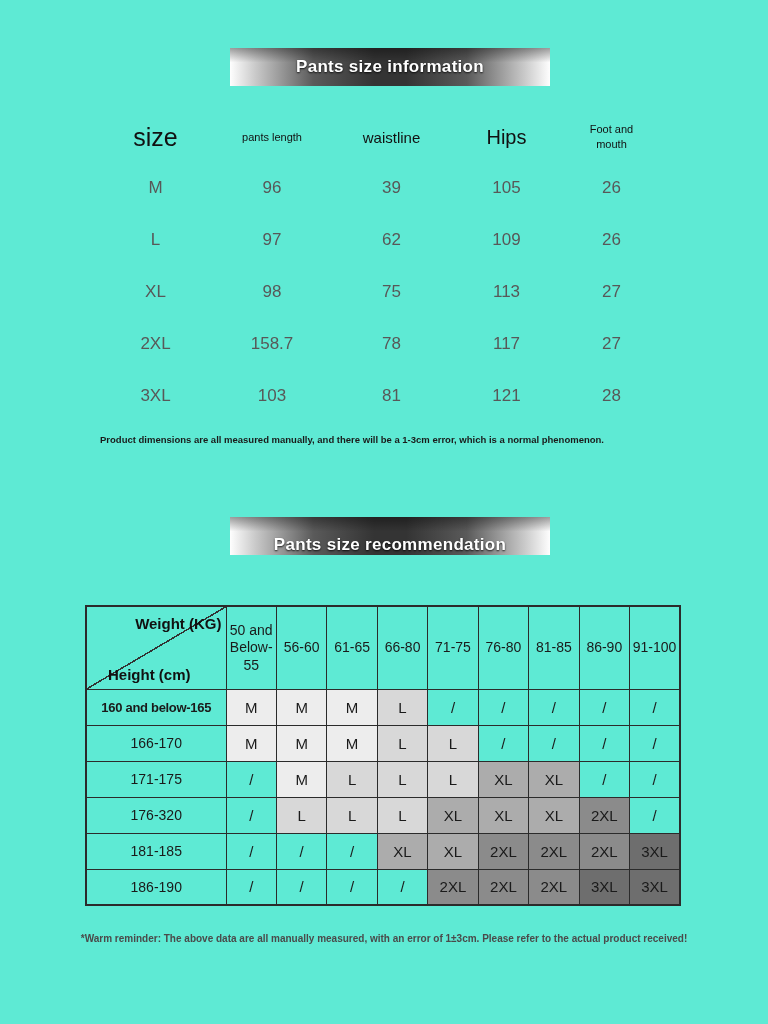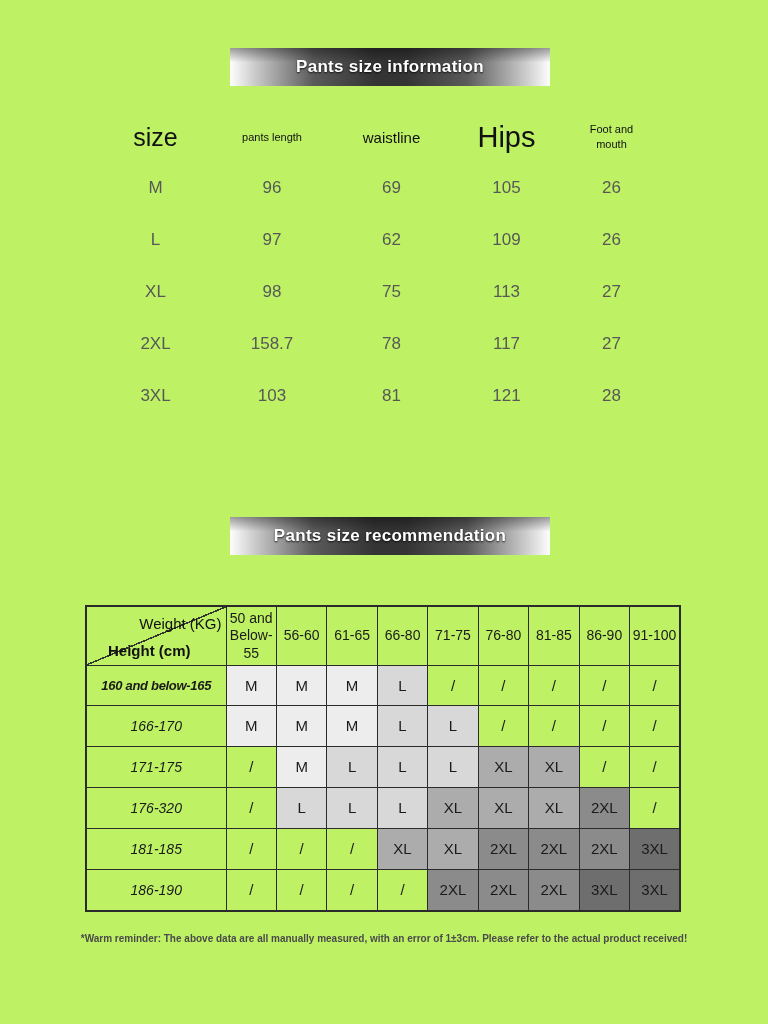--- a/index.html
+++ b/index.html
@@ -1,81 +1,81 @@
 <!DOCTYPE html>
 <html><head>
 <meta charset="utf-8">
 <style>
   * { margin:0; padding:0; box-sizing:border-box; }
   html,body { background:#ffffff; }
   .page {
-    position:relative; width:768px; height:1024px; background:#bef264;
+    position:relative; width:768px; height:1024px; background:#5eead4;
     font-family:"Liberation Sans", sans-serif; overflow:hidden;
   }
 
   
   .banner {
     position:absolute; left:230px; width:320px; height:38px;
     display:flex; align-items:center; justify-content:center;
     color:#ffffff; font-size:17px; font-weight:bold; letter-spacing:0.3px;
     text-shadow:0 1px 2px rgba(0,0,0,0.85);
     background:
       linear-gradient(to bottom, rgba(0,0,0,0.38) 0%, rgba(0,0,0,0) 38%),
       linear-gradient(to right, #fefefe 0%, #c9c9c9 8%, #5a5a5a 26%, #343434 45%, #343434 55%, #5a5a5a 74%, #c9c9c9 92%, #fefefe 100%);
   }
   .banner-info { top:48px; }
-  .banner-rec  { top:517px; }
+  .banner-rec  { top:517px;align-items:flex-end; }
 
   
   .t1 {
     position:absolute; left:100px; top:112px; width:560px;
     border-collapse:collapse; table-layout:fixed; text-align:center;
   }
   .t1 col.c0 { width:111px; } .t1 col.c1 { width:122px; }
   .t1 col.c2 { width:117px; } .t1 col.c3 { width:113px; }
   .t1 col.c4 { width:97px; }
   .t1 th { height:50px; vertical-align:middle; color:#111; font-weight:normal; }
   .t1 th.h0 { font-size:25px; }
   .t1 th.h1 { font-size:11px; }
   .t1 th.h2 { font-size:15px; }
-  .t1 th.h3 { font-size:29px; }
+  .t1 th.h3 { font-size:20px; }
   .t1 th.h4 { font-size:11px; }
   .t1 th.h4 span { display:inline-block; width:62px; line-height:1.35; }
   .t1 td { height:52px; vertical-align:middle; font-size:17px; color:#585858; }
 
   .note1 {
     position:absolute; left:100px; top:434px; width:560px;
     font-size:9.5px; font-weight:bold; color:#1a1a1a;
   }
 
   
   .t2 {
     position:absolute; left:85px; top:605px; width:596px;
     border-collapse:collapse; table-layout:fixed; text-align:center;
     border:2px solid #2b2b2b;
   }
   .t2 col.hc { width:140px; }
   .t2 th, .t2 td {
     border:1px solid #2b2b2b; vertical-align:middle;
     color:#1a1a1a; font-weight:normal;
   }
-  .t2 tr.head th { height:59px; font-size:14px; line-height:1.25;
+  .t2 tr.head th { height:83px; font-size:14px; line-height:1.25;
     overflow-wrap:break-word; padding:0 2px; }
   .t2 tr.r th, .t2 tr.r td { height:36px; font-size:15px; }
-  .t2 tr.r th { font-size:14px; padding:12px 2px;font-style:italic; }
+  .t2 tr.r th { font-size:14px; padding:0 2px; }
   .t2 tr.r th.long { font-size:13px; font-weight:bold; letter-spacing:-0.3px; }
 
   .corner {
     position:relative; padding:0 !important;
     background-image:linear-gradient(to bottom right,
       transparent calc(50% - 1px), #333 calc(50% - 1px), #333 calc(50% + 0.5px), transparent calc(50% + 0.5px));
   }
   .corner .ct {
     position:absolute; top:8px; right:4px;
-    font-size:15px; font-weight:normal; color:#111;
+    font-size:15px; font-weight:bold; color:#111;
   }
   .corner .cb {
     position:absolute; bottom:6px; left:21px;
     font-size:15px; font-weight:bold; color:#111;
   }
 
   .note2 {
     position:absolute; left:0; top:933px; width:768px; text-align:center;
     font-size:10px; font-weight:bold; color:#4a4a4a;
   }
@@ -101,21 +101,21 @@
         <tr>
       <th class="h0">size</th>
       <th class="h1">pants length</th>
       <th class="h2">waistline</th>
       <th class="h3">Hips</th>
       <th class="h4"><span>Foot and mouth</span></th>
     </tr>
     <tr>
       <td>M</td>
       <td>96</td>
-      <td>69</td>
+      <td>39</td>
       <td>105</td>
       <td>26</td>
     </tr>
     <tr>
       <td>L</td>
       <td>97</td>
       <td>62</td>
       <td>109</td>
       <td>26</td>
     </tr>
@@ -136,20 +136,21 @@
     <tr>
       <td>3XL</td>
       <td>103</td>
       <td>81</td>
       <td>121</td>
       <td>28</td>
     </tr>
   </tbody>
     </table>
 
+  <div class="note1">Product dimensions are all measured manually, and there will be a 1-3cm error, which is a normal phenomenon.</div>
 
   <div class="banner banner-rec">
     <span>Pants size recommendation</span>
   </div>
 
   <table class="t2">
     <colgroup>
       <col class="hc">
         <col>
         <col>

